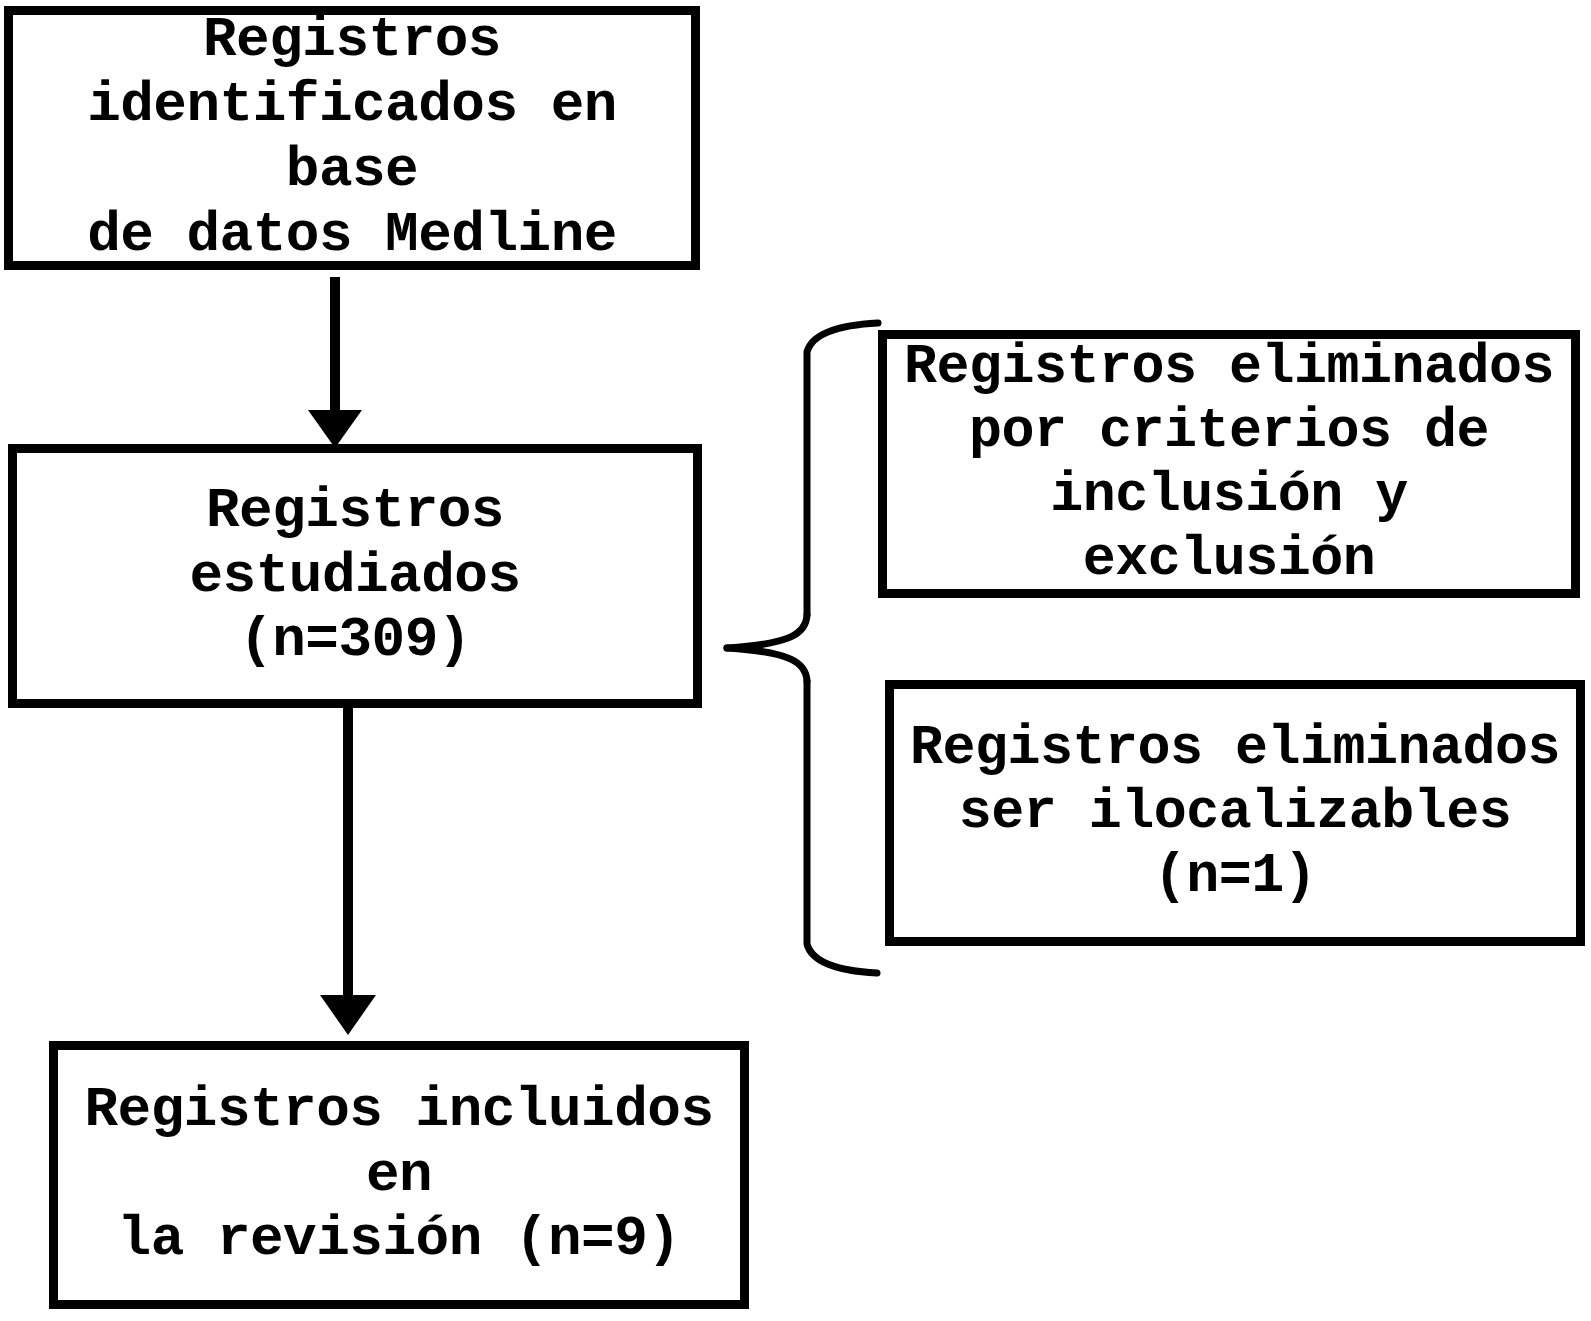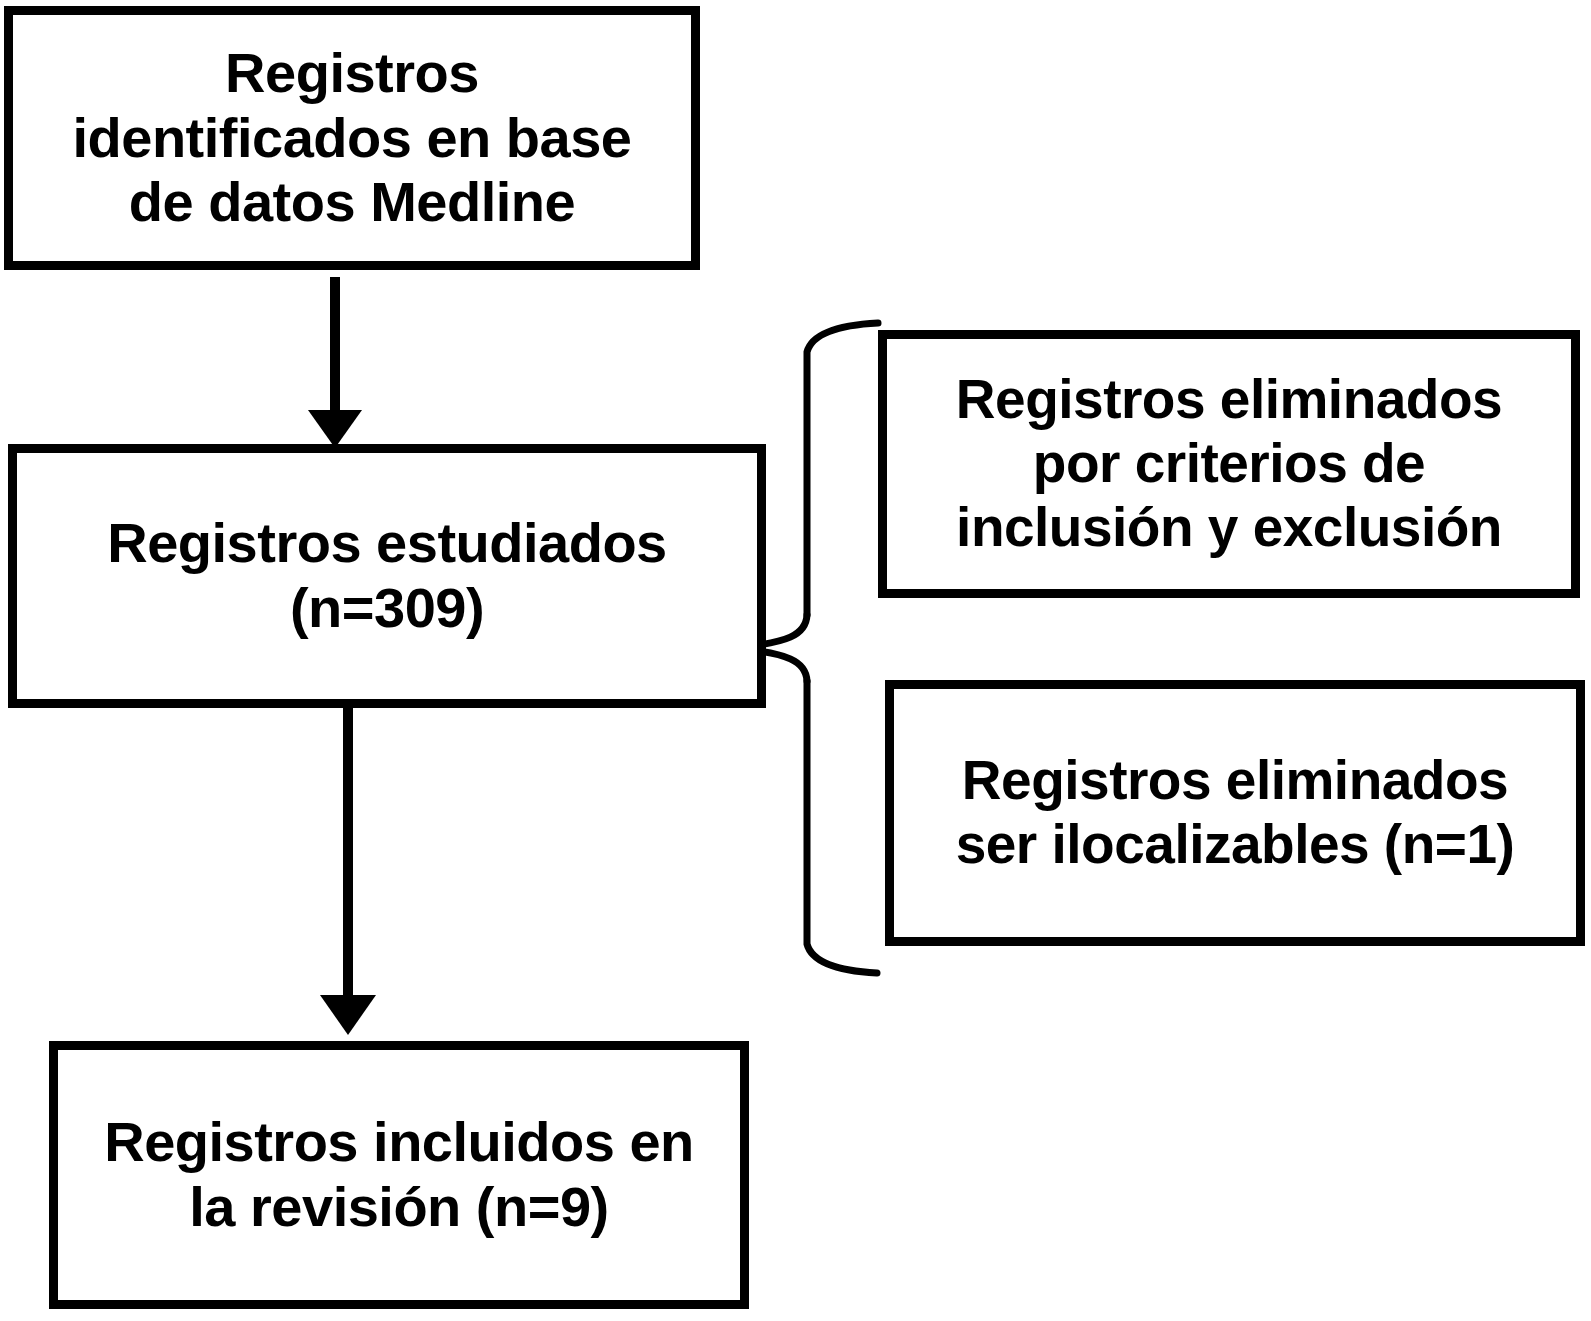--- a/index.html
+++ b/index.html
@@ -30,34 +30,34 @@
     position: absolute;
     box-sizing: border-box;
     background: #ffffff;
     border: 9px solid #000000;
     display: flex;
     align-items: center;
     justify-content: center;
     text-align: center;
   }
   .node-text {
-    font-family: Liberation Sans, sans-serif;
+    font-family: Liberation Mono, monospace;
     font-weight: bold;
     color: #000000;
     font-size: 55px;
     line-height: 1.16;
     letter-spacing: -0.5px;
     white-space: pre-line;
     padding: 0 10px;
   }
   
   #box-identified   { left: 4px;   top: 6px;    width: 696px;  height: 264px; }
   #box-identified .node-text { font-size: 56px; }
 
-  #box-studied      { left: 8px;   top: 444px;  width: 758px;  height: 264px; }
+  #box-studied      { left: 8px;   top: 444px;  width: 694px;  height: 264px; }
   #box-studied .node-text { font-size: 56px; }
 
   #box-excluded-criteria { left: 878px; top: 330px; width: 702px; height: 268px; }
   #box-excluded-criteria .node-text { font-size: 55px; }
 
   #box-excluded-unavailable { left: 885px; top: 680px; width: 700px; height: 266px; }
   #box-excluded-unavailable .node-text { font-size: 55px; }
 
   #box-included     { left: 10px;  top: 1041px; width: 700px;  height: 268px; margin-left: 39px; }
   #box-included .node-text { font-size: 56px; }

